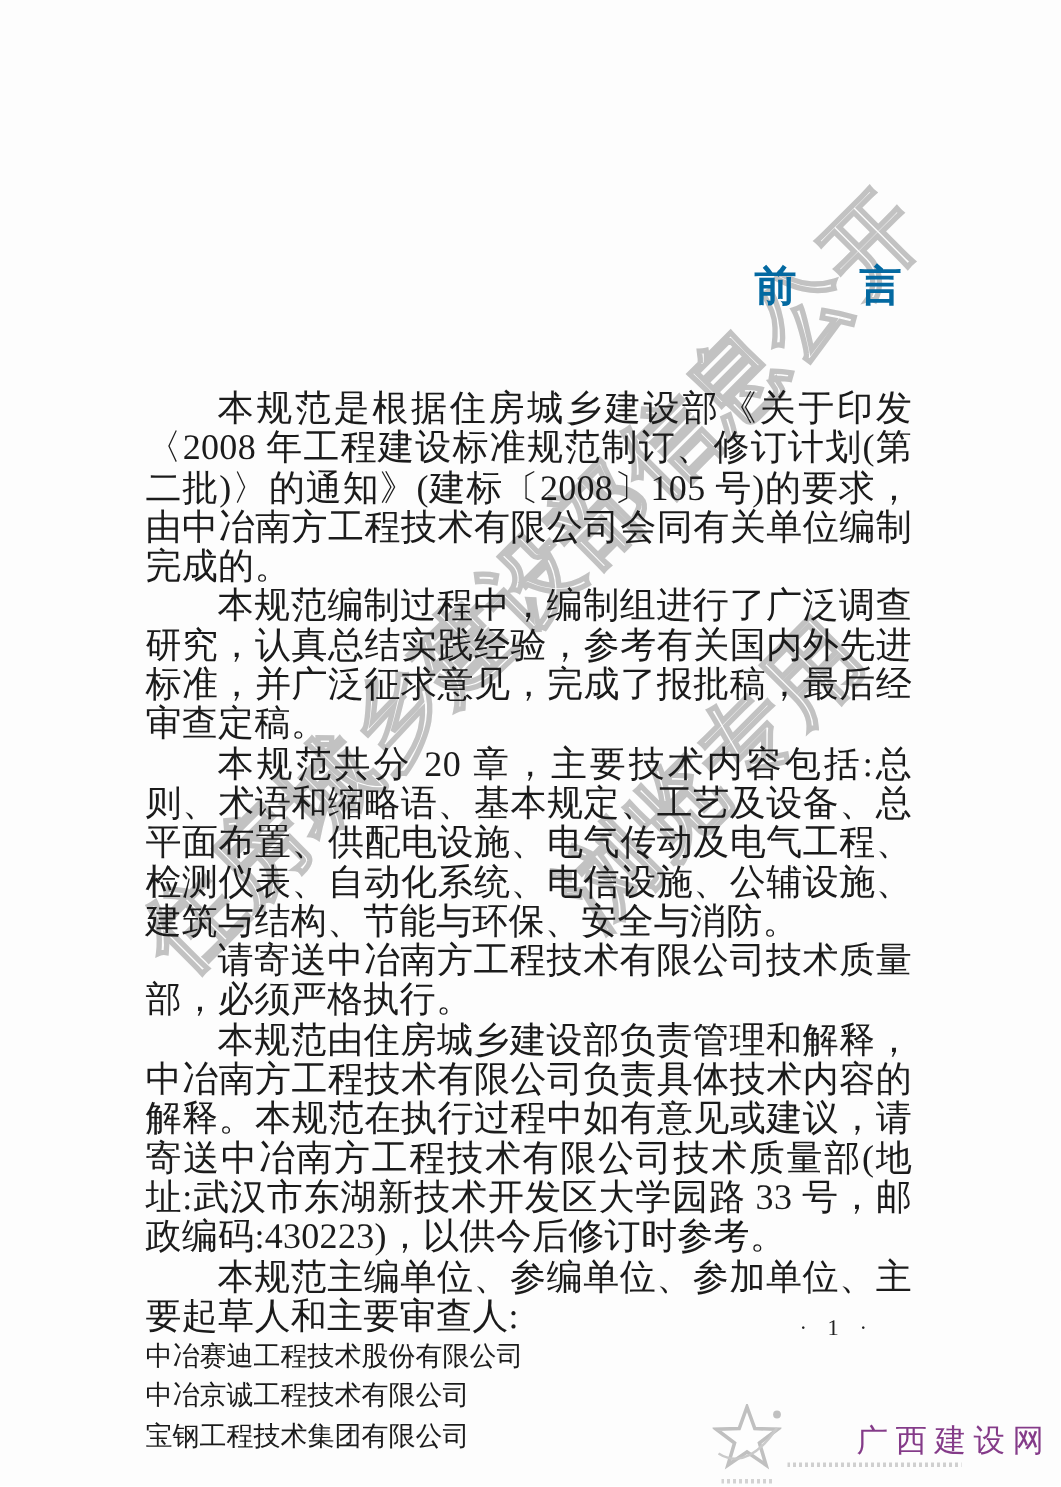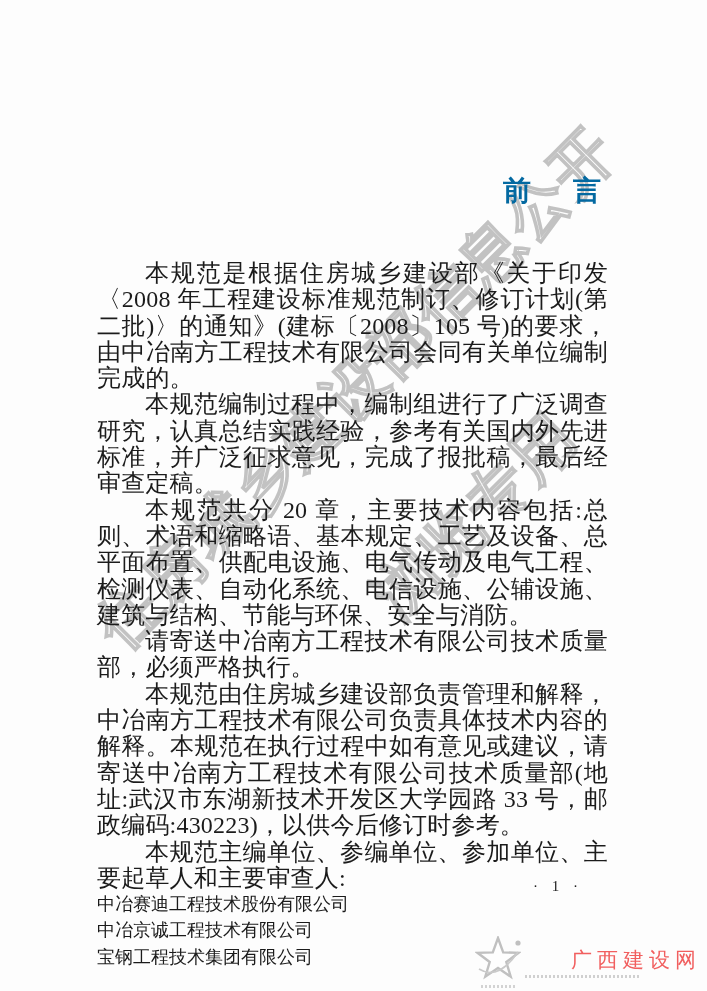--- a/index.html
+++ b/index.html
@@ -95,21 +95,21 @@
   }
   .star-wrap { display: flex; flex-direction: column; align-items: center; }
   .star-minibar {
     width: 34px; height: 3px; margin-top: 1px;
     background: repeating-linear-gradient(90deg, #cccccc 0 2px, transparent 2px 4px);
   }
   .logo-textcol { display: flex; flex-direction: column; margin-top: 12px; }
   .logo-text {
     font-size: 21px;
     letter-spacing: 5px;
-    color: #ef4444;
+    color: #701a75;
     line-height: 24px;
     font-family: "Liberation Serif", "DejaVu Serif", serif;
     margin-left: 46px;
   }
   .logo-tagline {
     width: 116px; height: 3px; margin-top: 3px;
     background: repeating-linear-gradient(90deg, #c9c9c9 0 2px, transparent 2px 4px);
   }
 </style>
 </head>

